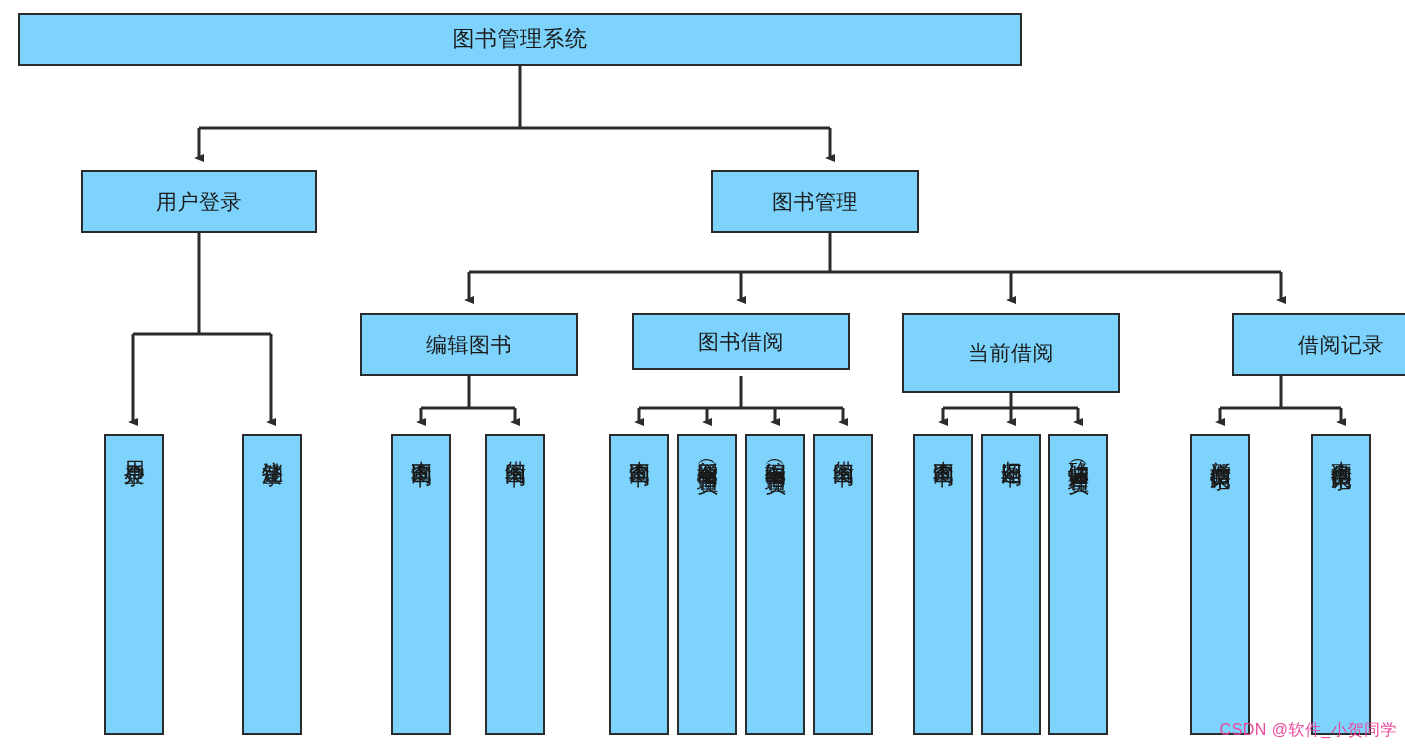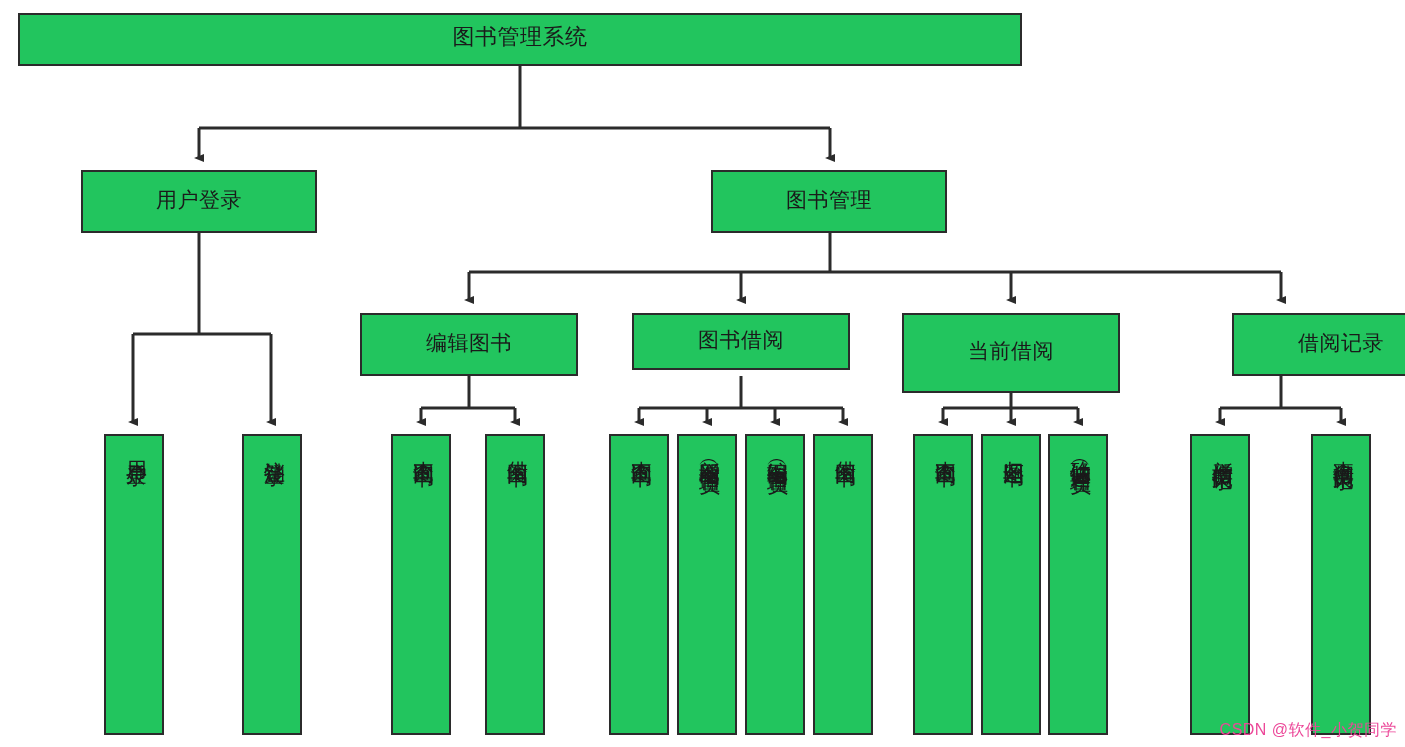--- a/index.html
+++ b/index.html
@@ -22,26 +22,25 @@
     position: absolute;
     left: 0;
     top: 0;
     width: 1405px;
     height: 747px;
   }
   .node {
     position: absolute;
     box-sizing: border-box;
     border: 2px solid #2b2b2b;
-    background: #22c55e;
+    background: #7dd3fc;
     display: flex;
     align-items: center;
     justify-content: center;
     color: #1a1a1a;
-    font-family: Liberation Mono, monospace;
   }
   .node-label {
     display: block;
     text-align: center;
     line-height: 1.12;
     letter-spacing: 0.5px;
   }
   .node.horiz .node-label {
     font-size: 21px;
   }
@@ -127,21 +126,21 @@
     </g>
   </svg>
 
   <div class="node root horiz" style="left:18px; top:13px; width:1004px; height:53px;">
     <span class="node-label">图书管理系统</span>
   </div>
 
   <div class="node horiz" style="left:81px; top:170px; width:236px; height:63px;">
     <span class="node-label">用户登录</span>
   </div>
-  <div class="node horiz" style="left:711px; top:170px; width:236px; height:63px;">
+  <div class="node horiz" style="left:711px; top:170px; width:208px; height:63px;">
     <span class="node-label">图书管理</span>
   </div>
 
   <div class="node horiz" style="left:360px; top:313px; width:218px; height:63px;">
     <span class="node-label">编辑图书</span>
   </div>
   <div class="node horiz" style="left:632px; top:313px; width:218px; height:57px;align-items:center;">
     <span class="node-label">图书借阅</span>
   </div>
   <div class="node horiz" style="left:902px; top:313px; width:218px; height:80px;">

